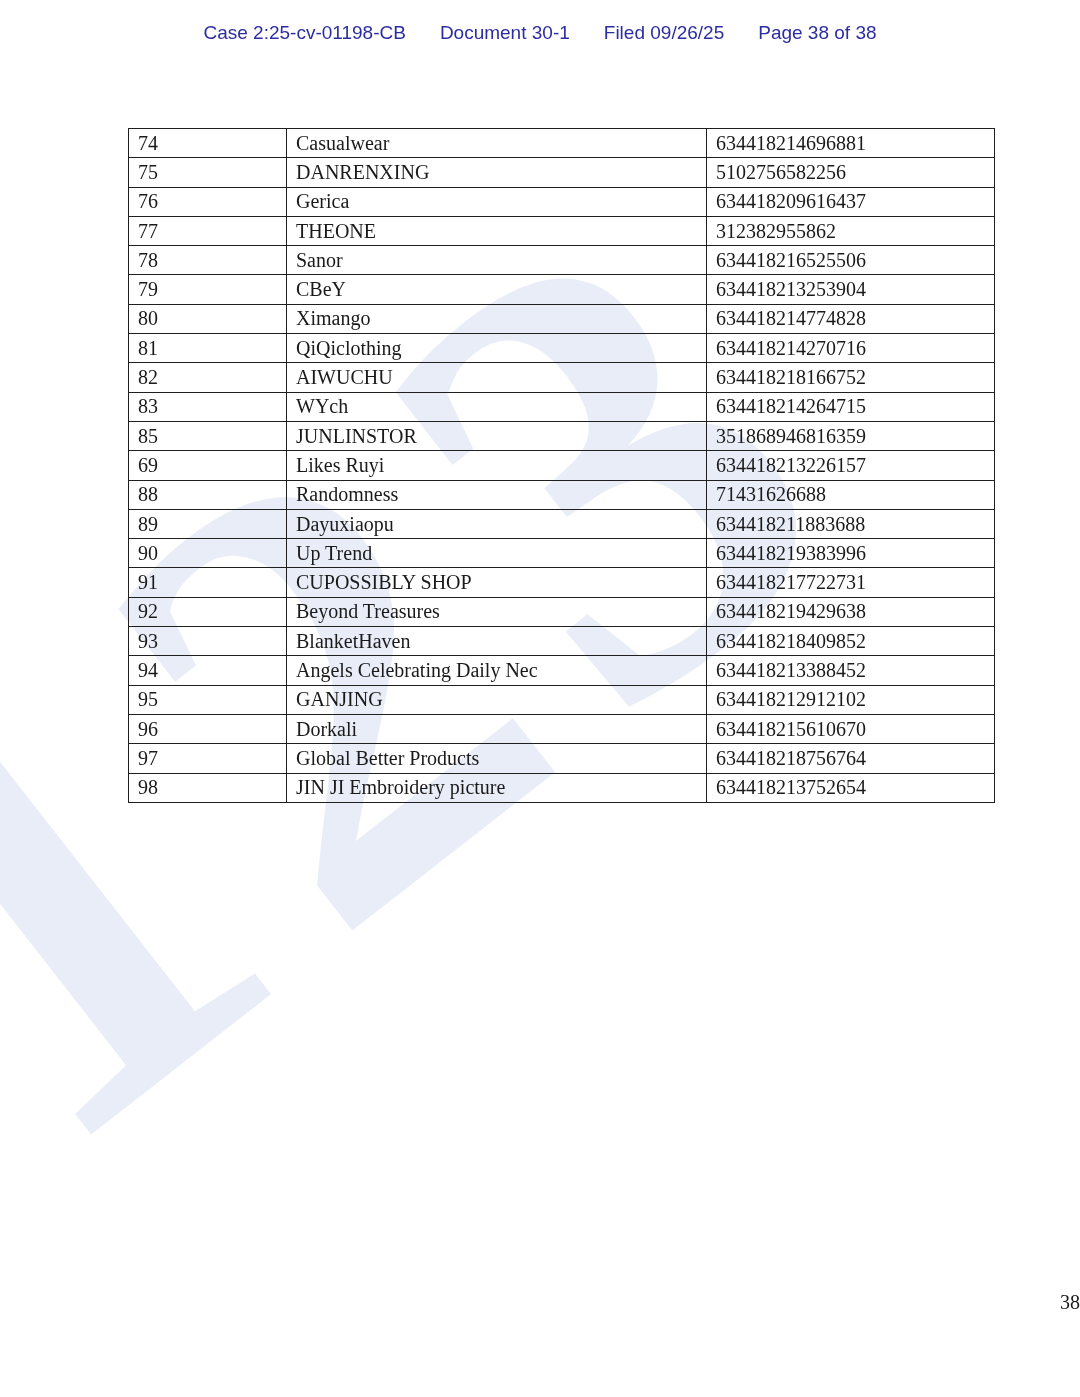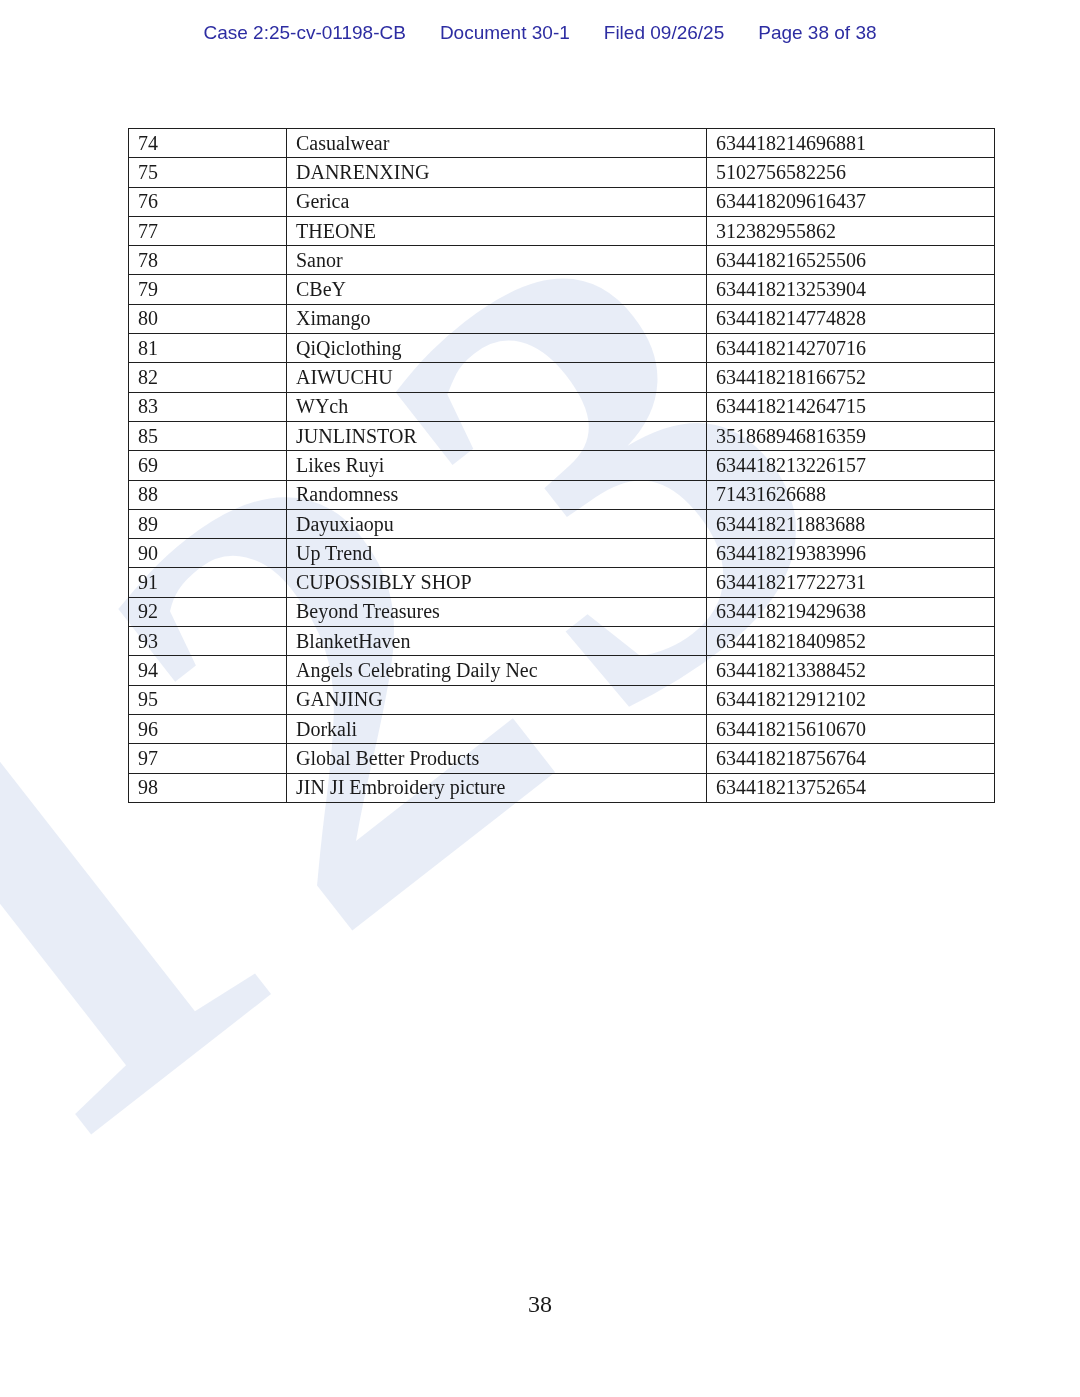--- a/index.html
+++ b/index.html
@@ -74,23 +74,23 @@
   .col-num { width: 144px; }
   .col-name { width: 406px; }
   .col-id { width: 274px; }
   
   .footer {
     position: absolute;
     top: 1291px;
     left: 0;
     width: 100%;
     z-index: 1;
-    text-align: center;
+    text-align: right;
     font-family: "Liberation Serif", serif;
-    font-size: 24px;
+    font-size: 20px;
     color: #1a1a1a;
   }
 </style>
 </head>
 <body>
 
 <div class="page">
 
   <div class="watermark">123</div>
 

